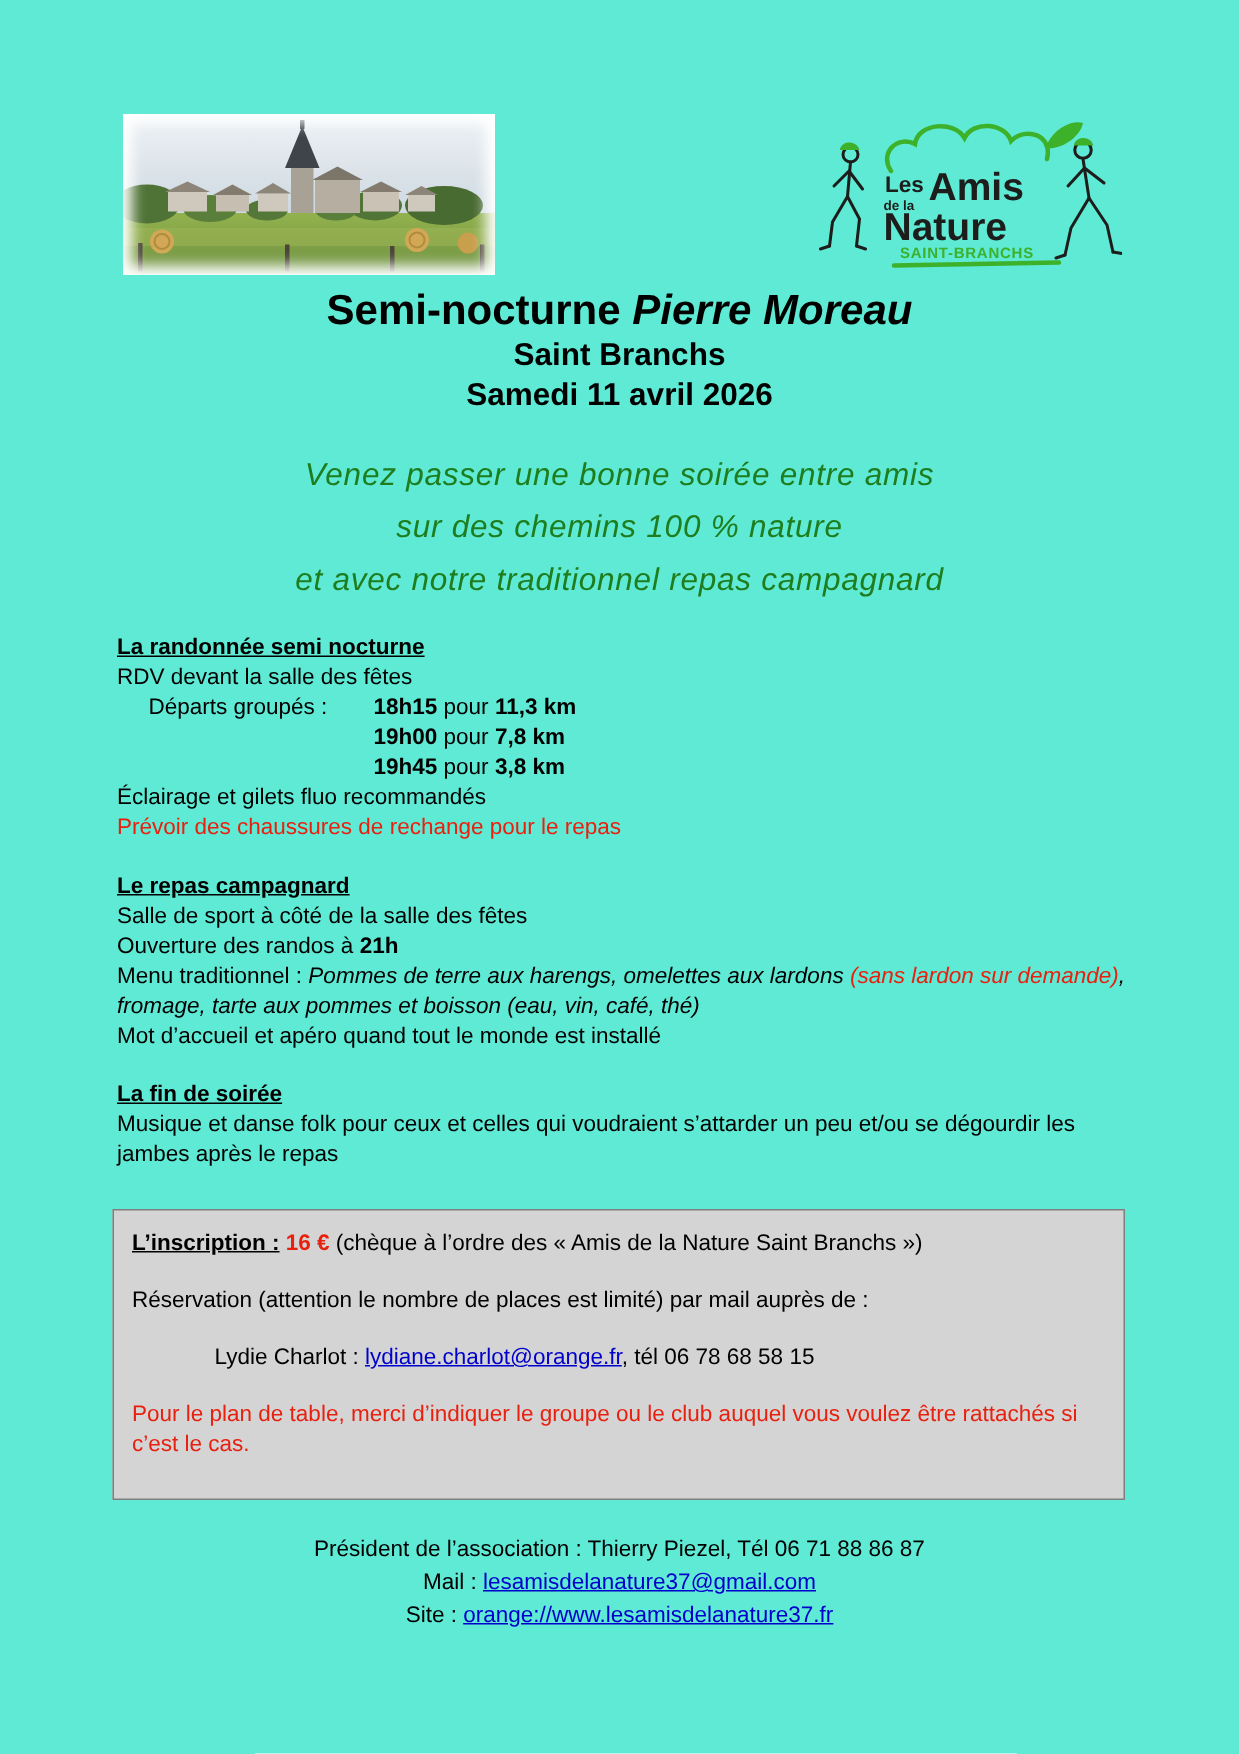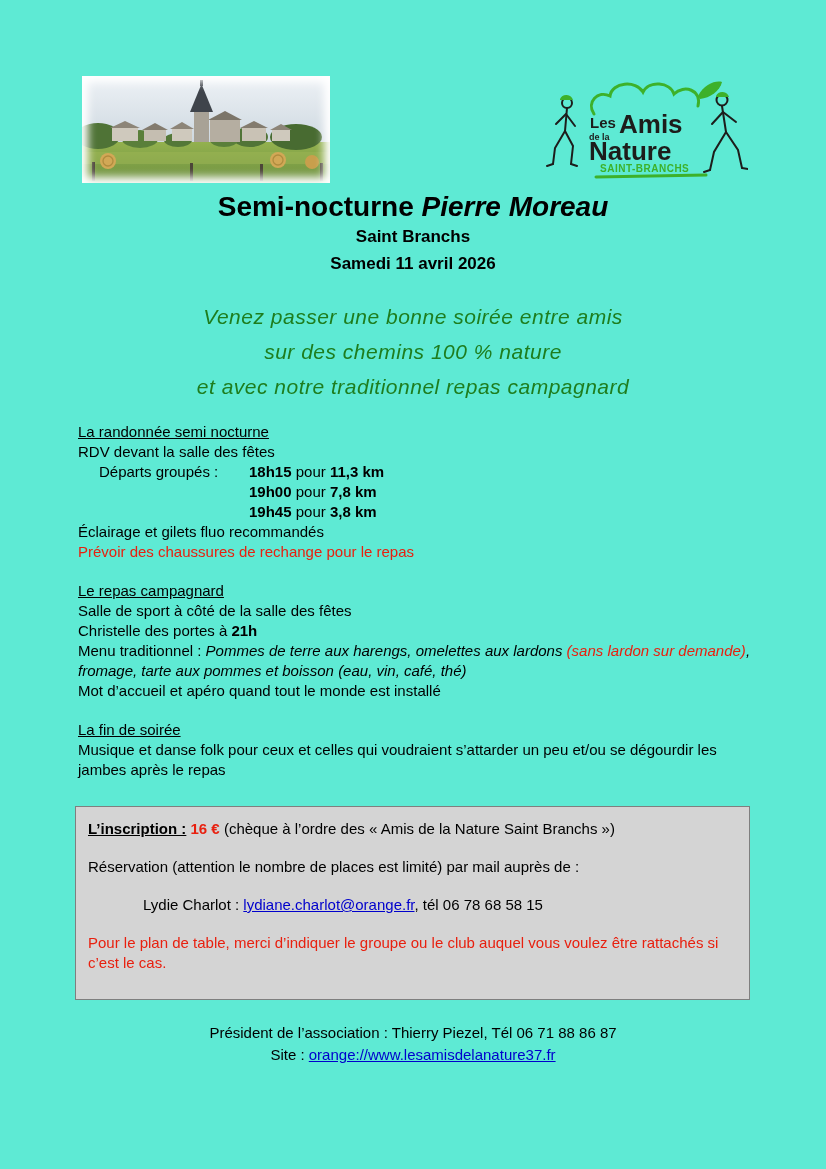--- a/index.html
+++ b/index.html
@@ -13,29 +13,29 @@
   .photo-wrap { width:248px; height:107px; position:relative; }
   .photo-wrap svg { display:block; }
   .photo-wrap::after { content:""; position:absolute; inset:0; box-shadow:inset 0 0 9px 6px #ffffff; pointer-events:none; }
   .logo-wrap { width:202px; height:104px; }
   .logo-wrap svg { display:block; }
   .logo-txt { font-family:"Liberation Sans",sans-serif; font-weight:bold; fill:#1d1d1b; }
 
   
   .title { text-align:center; font-size:28px; font-weight:bold; margin-top:8px; line-height:32px; }
   .title .i { font-style:italic; }
-  .subtitle { text-align:center; font-size:17px; font-weight:bold; line-height:27px; }
+  .subtitle { text-align:center; font-size:21px; font-weight:bold; line-height:27px; }
 
   
   .intro { text-align:center; margin-top:22px; color:#1e7d1e; font-style:italic; font-size:21px; line-height:35px; letter-spacing:0.5px; }
 
   
   .content { padding:0 74px 0 78px; margin-top:18px; font-size:15px; line-height:20px; }
   section { margin-bottom:19px; }
-  .h { font-weight:normal; text-decoration:underline; }
+  .h { font-weight:bold; text-decoration:underline; }
   .b { font-weight:bold; }
   .u { text-decoration:underline; }
   .i { font-style:italic; }
   .red { color:#e8200f; }
   .departs { display:flex;margin-left:21px; }
   .departs-label { width:150px; flex:none; }
 
   
   .box { margin:26px 0 0 75px; width:675px; background:#d4d4d4; border:1px solid #7f7f7f; padding:12px 14px 10px 12px; font-size:15px; line-height:20px; }
   .box p { margin:0 0 18px 0; }
@@ -163,36 +163,37 @@
           <div><b>19h45</b> <span>pour</span> <b>3,8 km</b></div>
         </div>
       </div>
       <div>Éclairage et gilets fluo recommandés</div>
       <div class="red">Prévoir des chaussures de rechange pour le repas</div>
     </section>
 
     <section>
       <div class="h">Le repas campagnard</div>
       <div>Salle de sport à côté de la salle des fêtes</div>
-      <div><span>Christelle des portes à </span><b>21h</b></div>
+      <div><span>Ouverture des randos à </span><b>21h</b></div>
       <div><span>Menu traditionnel : </span><span class="i">Pommes de terre aux harengs, omelettes aux lardons </span><span class="i red">(sans lardon sur demande)</span><span class="i">, fromage, tarte aux pommes et boisson (eau, vin, café, thé)</span></div>
       <div>Mot d’accueil et apéro quand tout le monde est installé</div>
     </section>
 
     <section>
       <div class="h">La fin de soirée</div>
       <div>Musique et danse folk pour ceux et celles qui voudraient s’attarder un peu et/ou se dégourdir les jambes après le repas</div>
     </section>
   </main>
 
   <div class="box">
     <p><span class="b u">L’inscription :</span> <span class="b red">16 €</span> <span>(chèque à l’ordre des « Amis de la Nature Saint Branchs »)</span></p>
     <p>Réservation (attention le nombre de places est limité) par mail auprès de :</p>
     <p class="indent"><span>Lydie Charlot : </span><a class="link">lydiane.charlot@orange.fr</a><span>, tél 06 78 68 58 15</span></p>
     <p class="red">Pour le plan de table, merci d’indiquer le groupe ou le club auquel vous voulez être rattachés si c’est le cas.</p>
   </div>
 
   <footer class="footer">
     <div>Président de l’association : Thierry Piezel, Tél 06 71 88 86 87</div>
+    <div><span>Mail : </span><a class="link">lesamisdelanature37@gmail.com</a></div>
     <div><span>Site : </span><a class="link">orange://www.lesamisdelanature37.fr</a></div>
   </footer>
 
 </div>
 
 </body></html>

